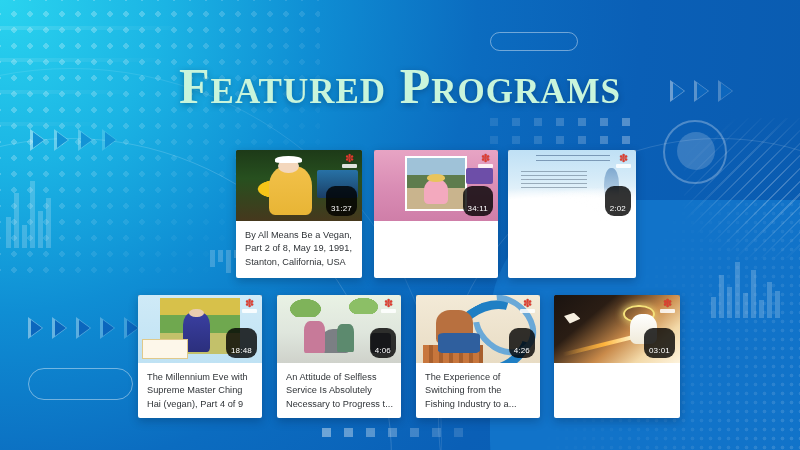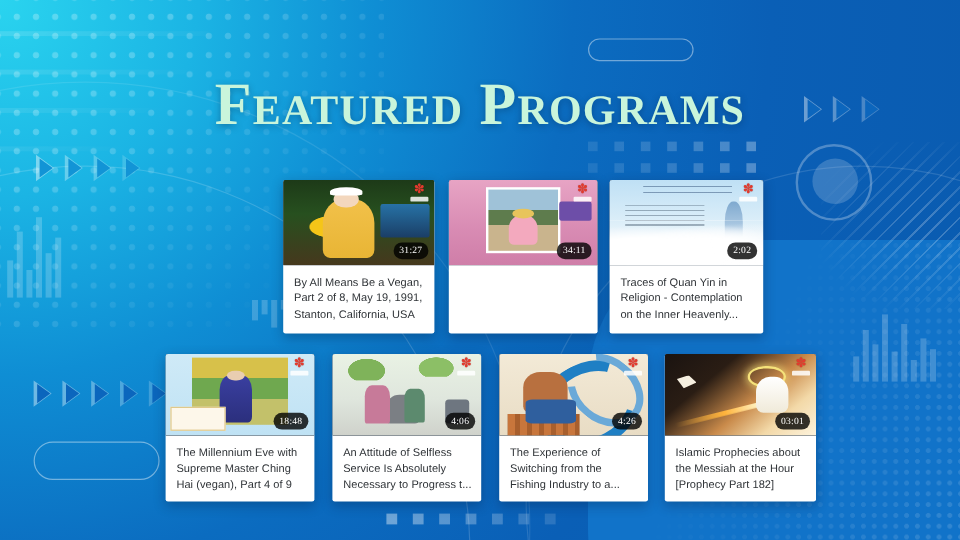--- a/index.html
+++ b/index.html
@@ -132,22 +132,22 @@
   .card{
     position:absolute;background:#ffffff;border-radius:2px;
     box-shadow:0 3px 10px rgba(0,20,50,0.28);
     overflow:hidden;
   }
   .thumb{position:relative;width:100%;overflow:hidden;background:#123;}
   .thumb-img{position:absolute;inset:0;}
   .badge{
     position:absolute;right:5px;bottom:5px;
     background:rgba(0,0,0,0.80);color:#fff;border-radius:9px;
-    font-size:8px;line-height:1;padding:3px 5px 3px;letter-spacing:.2px;
-    font-family:Liberation Serif, serif;
+    font-size:8px;line-height:1;padding:19px 5px 3px;letter-spacing:.2px;
+    font-family:Liberation Sans, sans-serif;
   }
   .logo{
     position:absolute;right:4px;top:3px;width:17px;height:16px;
   }
   .logo .bird{font-size:11px;line-height:11px;color:#e23b2e;text-align:center;display:block;
      text-shadow:0 0 1px rgba(0,0,0,.3);}
   .logo .bar{display:block;width:15px;height:4px;margin:0 auto;background:rgba(255,255,255,0.85);
      border-radius:1px;}
   .cardtext{
     padding:8px 8px 10px 9px;color:#2f3337;
@@ -373,25 +373,20 @@
           <div class="txt"></div>
           <div class="figr"></div>
           <div class="cloud"></div>
       </div>
       <div class="logo">
         <span class="bird">✽</span>
           <span class="bar"></span>
       </div>
       <div class="badge">2:02</div>
     </div>
-    <div class="cardtext">
-      <div>Traces of Quan Yin in</div>
-      <div>Religion - Contemplation</div>
-      <div>on the Inner Heavenly...</div>
-    </div>
   </div>
 
   <div class="card" style="left:138px;top:295px;width:124px;height:123px;">
     <div class="thumb" style="height:68px;">
       <div class="thumb-img art4">
         <div class="scene"></div>
           <div class="person"></div>
           <div class="phead"></div>
           <div class="cert"></div>
       </div>
@@ -460,20 +455,15 @@
           <div class="shard"></div>
           <div class="halo"></div>
           <div class="saint"></div>
       </div>
       <div class="logo">
         <span class="bird">✽</span>
           <span class="bar"></span>
       </div>
       <div class="badge">03:01</div>
     </div>
-    <div class="cardtext">
-      <div>Islamic Prophecies about</div>
-      <div>the Messiah at the Hour</div>
-      <div>[Prophecy Part 182]</div>
-    </div>
   </div>
 
 </div>
 
 </body></html>

